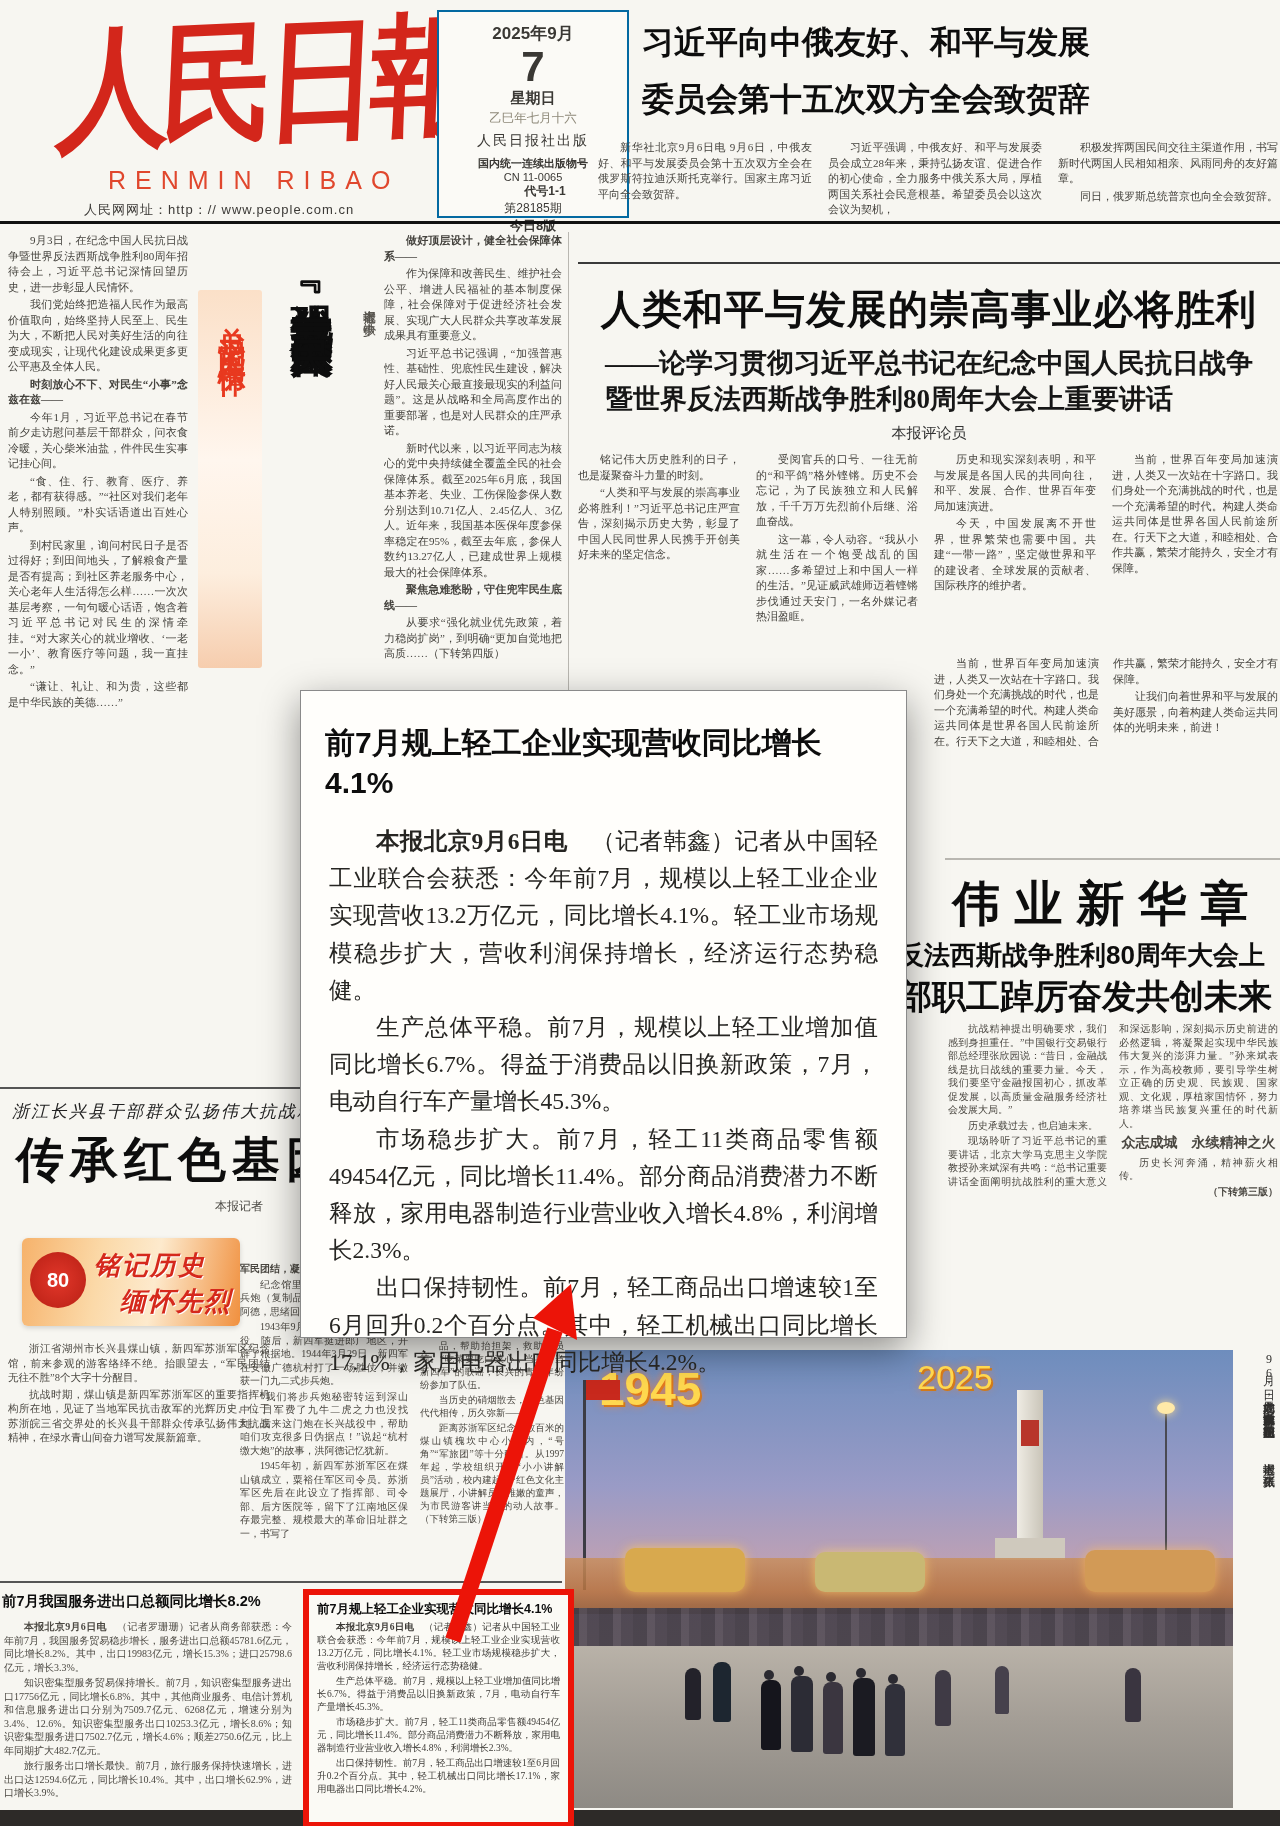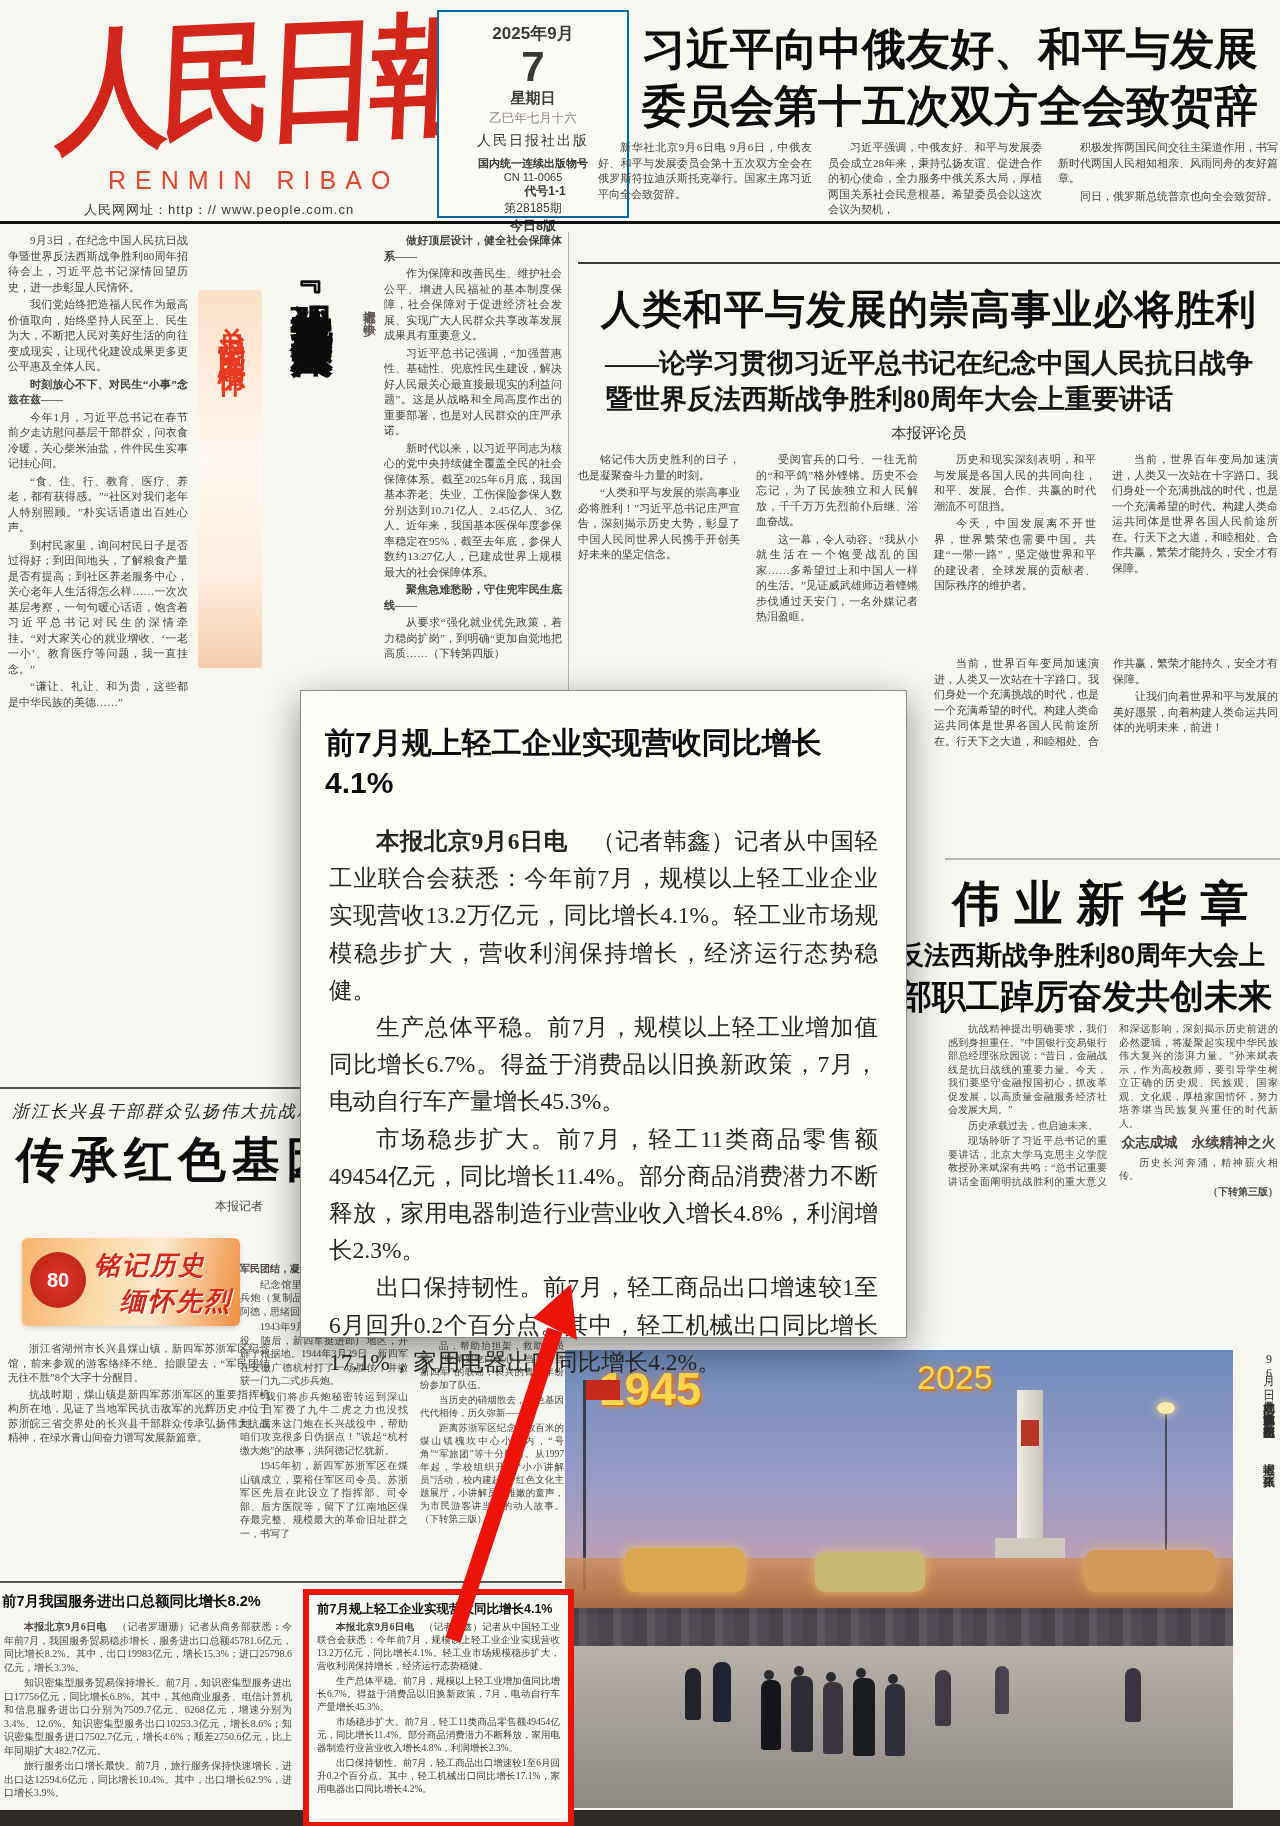--- a/index.html
+++ b/index.html
@@ -56,21 +56,21 @@
     <div style="font-size:15px;font-weight:bold;" class="sans">星期日</div>
     <div style="font-size:12.5px;color:#8f8a7a;margin-top:2px;">乙巳年七月十六</div>
     <div style="font-size:14px;margin-top:5px;letter-spacing:2px;">人民日报社出版</div>
     <div style="font-size:11px;font-weight:bold;margin-top:6px;" class="sans">国内统一连续出版物号</div>
     <div style="font-size:11px;" class="sans">CN 11-0065</div>
     <div style="font-size:12px;font-weight:bold;margin-left:24px;" class="sans">代号1-1</div>
     <div style="font-size:12px;" class="sans">第28185期</div>
     <div style="font-size:13px;font-weight:bold;" class="sans">今日8版</div>
   </div>
 
-  <div class="abs headline" style="left:642px;top:14px;width:636px;font-size:44px;line-height:57px;letter-spacing:0px;margin-top:6px;">
+  <div class="abs headline" style="left:642px;top:14px;width:636px;font-size:32px;line-height:57px;letter-spacing:0px;">
     <div>习近平向中俄友好、和平与发展</div>
     <div>委员会第十五次双方全会致贺辞</div>
   </div>
 
   <div class="abs small just" style="left:598px;top:140px;width:214px;height:80px;">
     <p><b style="font-weight:normal;">新华社北京9月6日电  9月6日，中俄友好、和平与发展委员会第十五次双方全会在俄罗斯符拉迪沃斯托克举行。国家主席习近平向全会致贺辞。</b></p>
   </div>
   <div class="abs small just" style="left:828px;top:140px;width:214px;height:80px;">
     <p>习近平强调，中俄友好、和平与发展委员会成立28年来，秉持弘扬友谊、促进合作的初心使命，全力服务中俄关系大局，厚植两国关系社会民意根基。希望委员会以这次会议为契机，</p>
   </div>
@@ -120,21 +120,21 @@
 
   <div class="abs small just" style="left:578px;top:452px;width:162px;height:196px;overflow:hidden;">
     <p>铭记伟大历史胜利的日子，也是凝聚奋斗力量的时刻。</p>
     <p>“人类和平与发展的崇高事业必将胜利！”习近平总书记庄严宣告，深刻揭示历史大势，彰显了中国人民同世界人民携手开创美好未来的坚定信念。</p>
   </div>
   <div class="abs small just" style="left:756px;top:452px;width:162px;height:196px;overflow:hidden;">
     <p>受阅官兵的口号、一往无前的“和平鸽”格外铿锵。历史不会忘记，为了民族独立和人民解放，千千万万先烈前仆后继、浴血奋战。</p>
     <p>这一幕，令人动容。“我从小就生活在一个饱受战乱的国家……多希望过上和中国人一样的生活。”见证威武雄师迈着铿锵步伐通过天安门，一名外媒记者热泪盈眶。</p>
   </div>
   <div class="abs small just" style="left:934px;top:452px;width:162px;height:196px;overflow:hidden;">
-    <p>历史和现实深刻表明，和平与发展是各国人民的共同向往，和平、发展、合作、共赢的时代潮流不可阻挡。</p>
+    <p>历史和现实深刻表明，和平与发展是各国人民的共同向往，和平、发展、合作、世界百年变局加速演进。</p>
     <p>今天，中国发展离不开世界，世界繁荣也需要中国。共建“一带一路”，坚定做世界和平的建设者、全球发展的贡献者、国际秩序的维护者。</p>
   </div>
   <div class="abs small just" style="left:1112px;top:452px;width:166px;height:196px;overflow:hidden;">
     <p>当前，世界百年变局加速演进，人类又一次站在十字路口。我们身处一个充满挑战的时代，也是一个充满希望的时代。构建人类命运共同体是世界各国人民前途所在。行天下之大道，和睦相处、合作共赢，繁荣才能持久，安全才有保障。</p>
   </div>
   <div class="abs small just" style="left:934px;top:656px;width:344px;height:196px;column-count:2;column-gap:14px;overflow:hidden;">
     <p>当前，世界百年变局加速演进，人类又一次站在十字路口。我们身处一个充满挑战的时代，也是一个充满希望的时代。构建人类命运共同体是世界各国人民前途所在。行天下之大道，和睦相处、合作共赢，繁荣才能持久，安全才有保障。</p>
     <p>让我们向着世界和平与发展的美好愿景，向着构建人类命运共同体的光明未来，前进！</p>
   </div>
 

